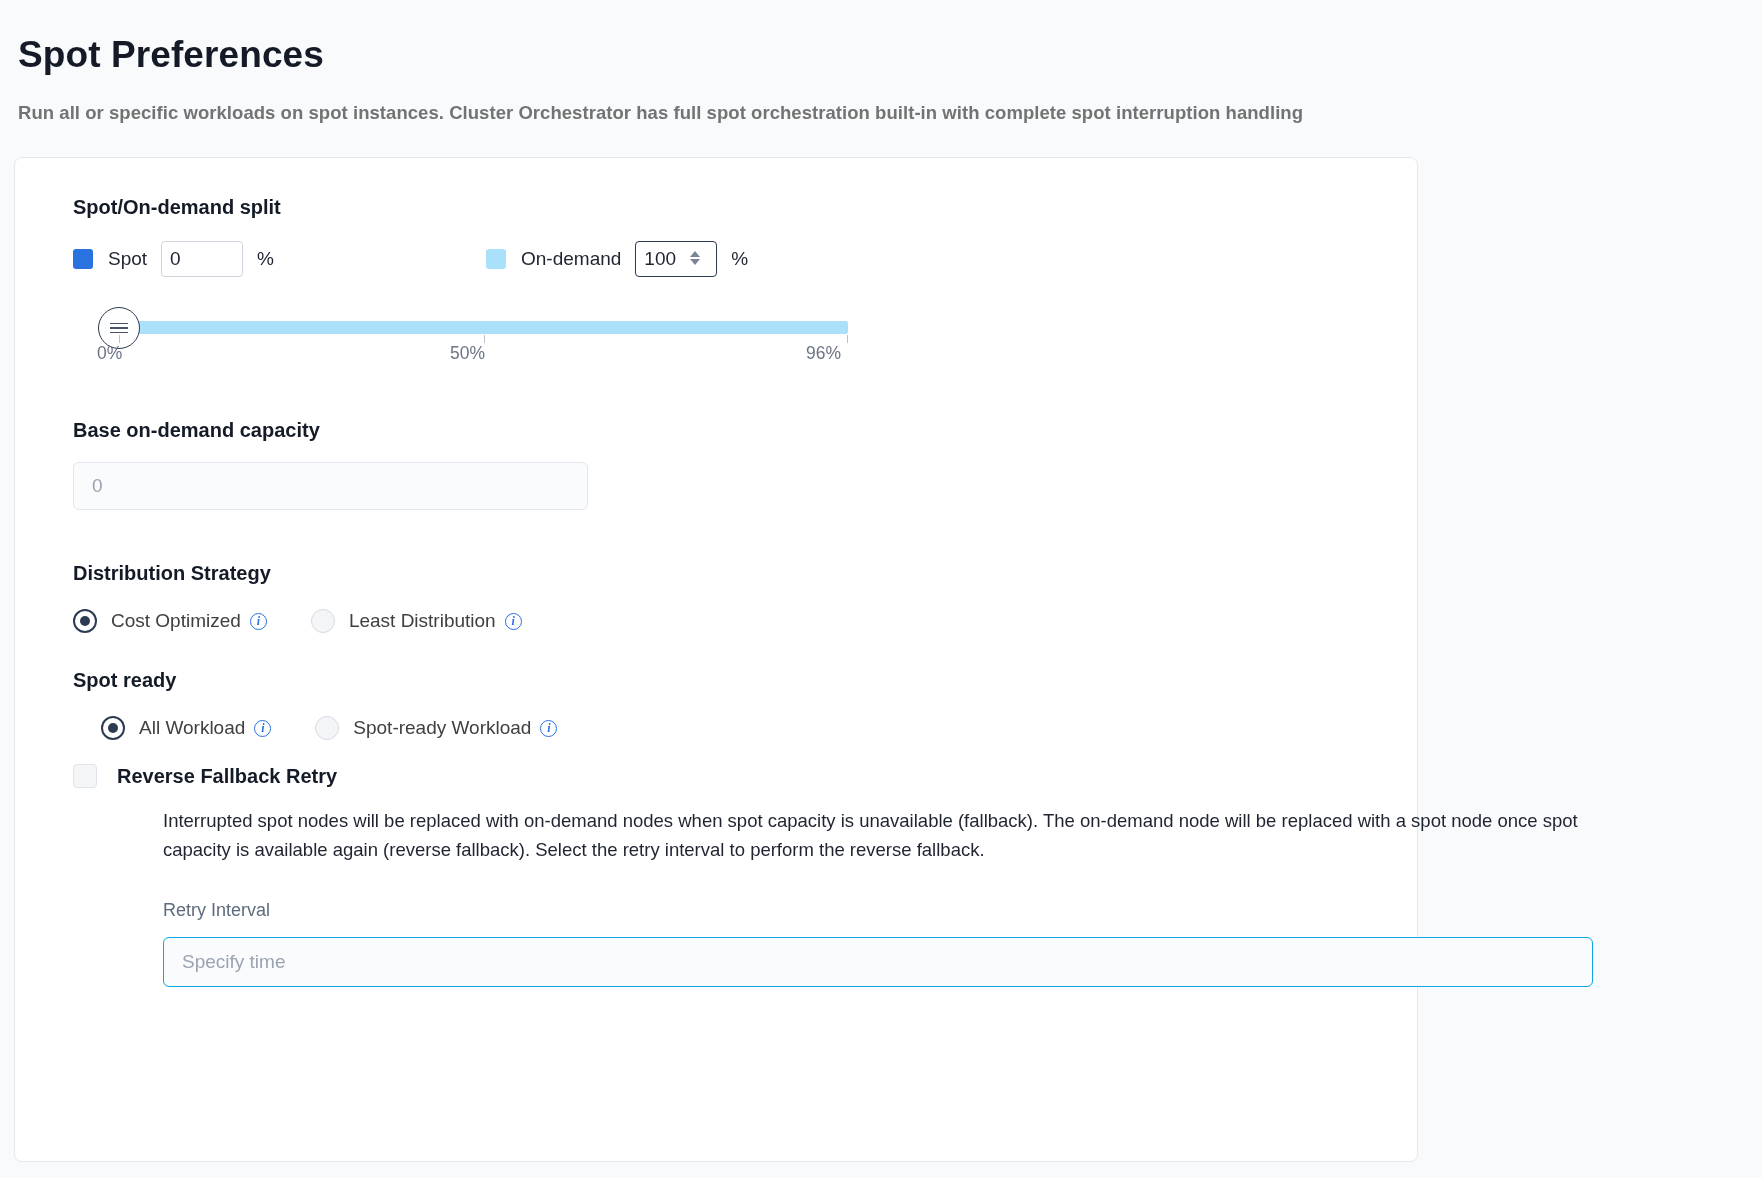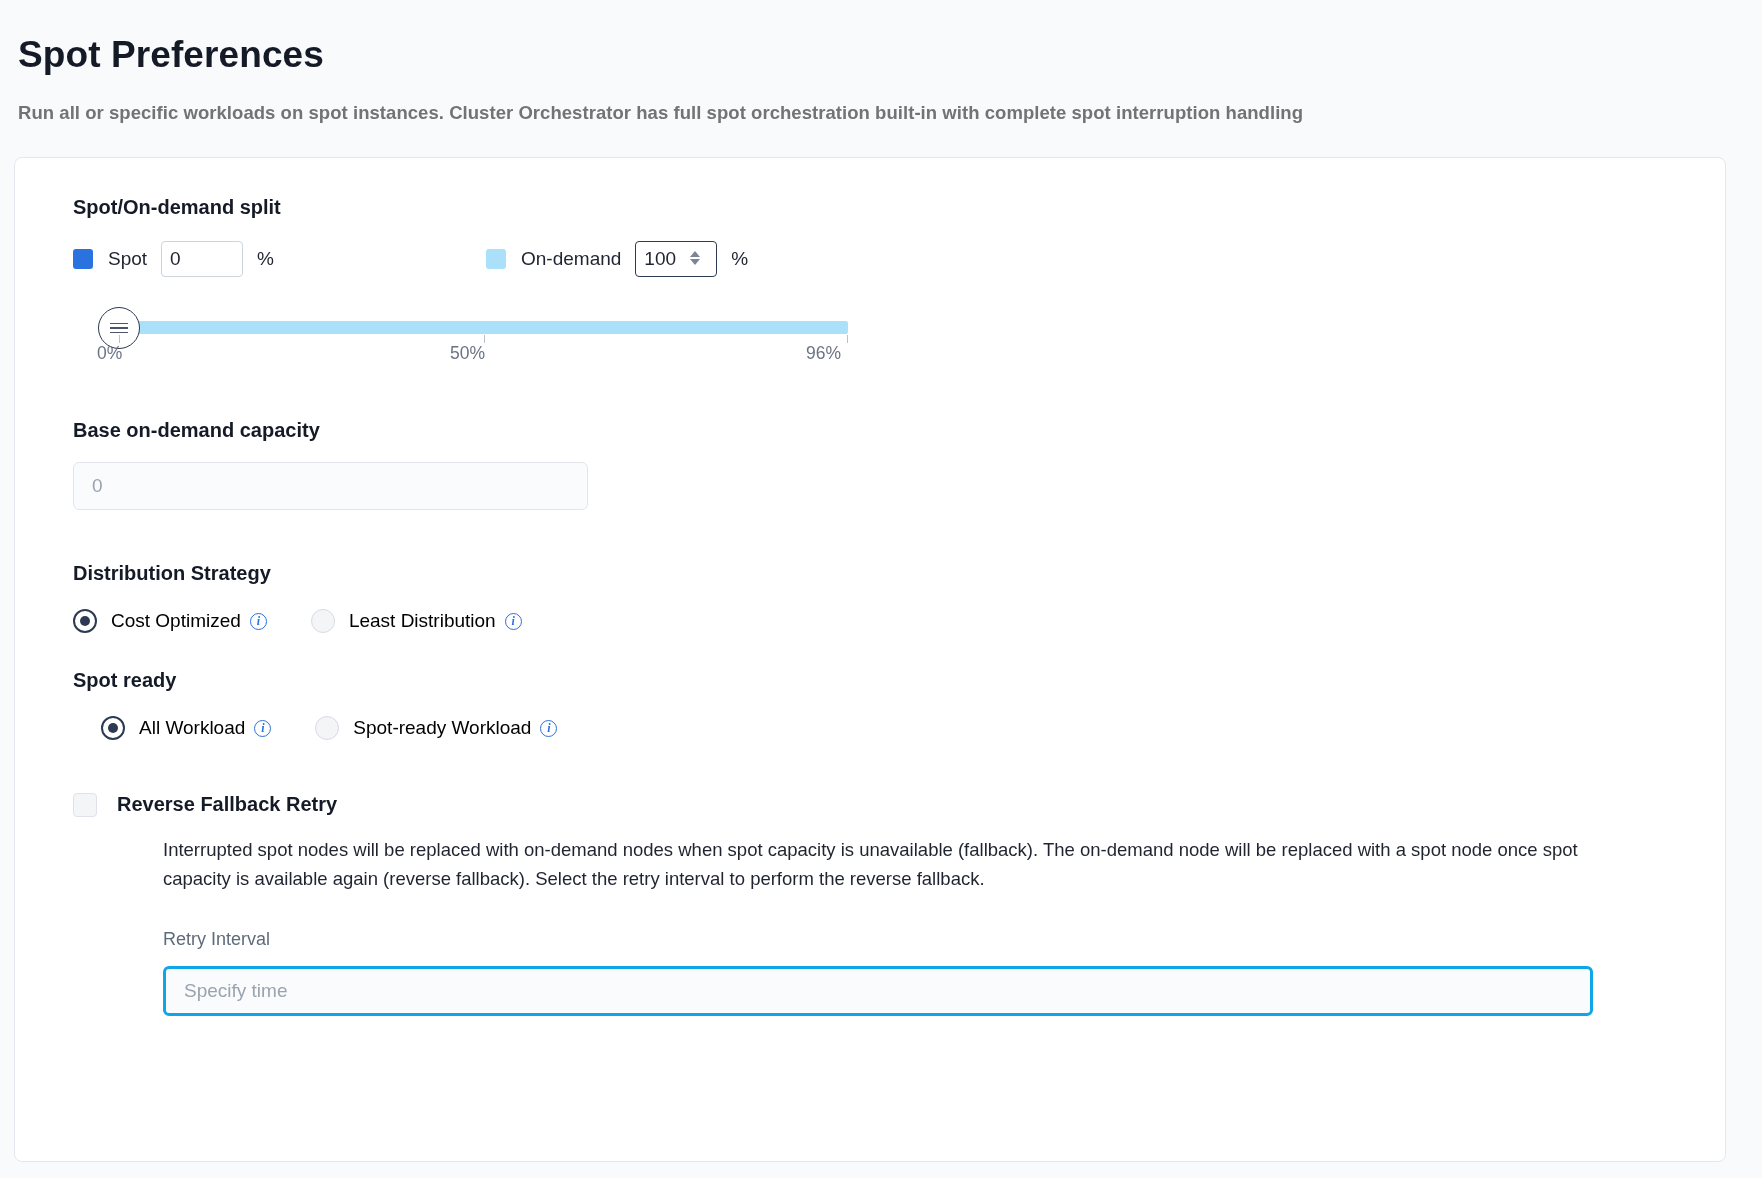--- a/index.html
+++ b/index.html
@@ -33,21 +33,21 @@
     color: #737373;
     margin: 26px 0 0 2px;
     letter-spacing: 0.05px;
     font-weight: bold;
   }
 
   .card {
     position: absolute;
     left: 14px;
     top: 157px;
-    width: 1712px;
+    width: 1404px;
     height: 1005px;
     background: #ffffff;
     border: 1px solid #e4e8ee;
     border-radius: 8px;
   }
 
   .card-inner {
     padding: 38px 58px 0 58px;
   }
 
@@ -228,21 +228,21 @@
     background: #f4f5f7;
   }
   .radio .dot {
     width: 10px;
     height: 10px;
     border-radius: 50%;
     background: #2c3b52;
   }
   .radio-label {
     font-size: 19px;
-    color: #000000;
+    color: #404040;
     margin-left: 14px;
   }
   .info-icon {
     width: 17px;
     height: 17px;
     border-radius: 50%;
     border: 1.3px solid #2a72e0;
     color: #2a72e0;
     font-size: 12px;
     line-height: 15px;
@@ -250,21 +250,22 @@
     margin-left: 9px;
     font-family: "Liberation Serif", serif;
     font-style: italic;
     font-weight: bold;
     display: inline-block;
   }
 
   
   .check-row {
     display: flex;
-    margin-top: 53px;
+    align-items: center;
+    margin-top: 24px;
   }
   .checkbox {
     width: 24px;
     height: 24px;
     border-radius: 4px;
     border: 1px solid #dfe3e9;
     background: #f4f5f7;
   }
   .check-label {
     font-size: 20px;
@@ -281,21 +282,21 @@
   }
   .sub-label {
     margin: 36px 0 0 90px;
     font-size: 18px;
     color: #5e6b7c;
   }
   .wide-input {
     margin: 16px 0 0 90px;
     width: 1430px;
     height: 50px;
-    border: 3px solid #0ea5e9;
+    border: 1px solid #0ea5e9;
     border-radius: 6px;
     background: #fafbfc;
     font-size: 19px;
     padding: 0 18px;
     font-family: "Liberation Sans", sans-serif;
     color: #1f2430;
   }
   .wide-input::placeholder { color: #9aa3b0; }
 </style>
 </head>

